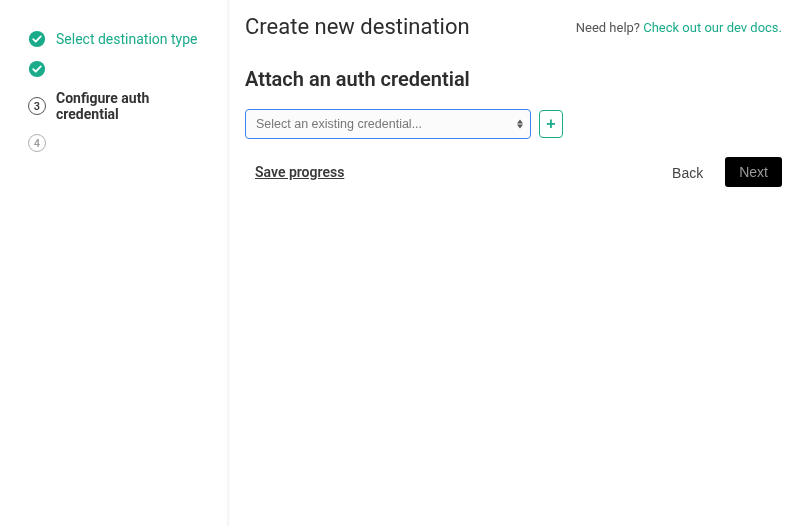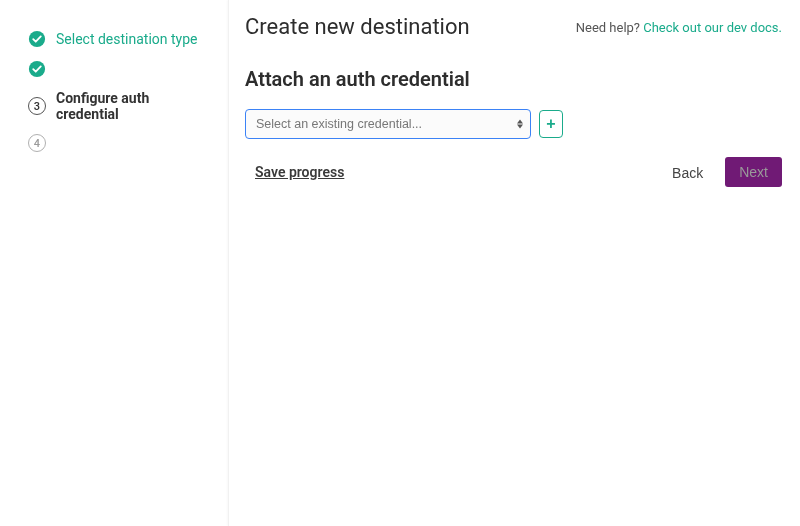--- a/index.html
+++ b/index.html
@@ -182,21 +182,21 @@
     }
     .back-btn {
       background: transparent;
       border: none;
       font-size: 14px;
       color: #444;
       cursor: pointer;
       padding: 6px 10px;
     }
     .next-btn {
-      background: #701a75;
+      background: #000000;
       border: none;
       border-radius: 3px;
       font-size: 14px;
       color: #9a9a9a;
       padding: 7px 14px;
       cursor: not-allowed;
     }
     .cursor-ind {
       position: absolute;
       left: 758px;

